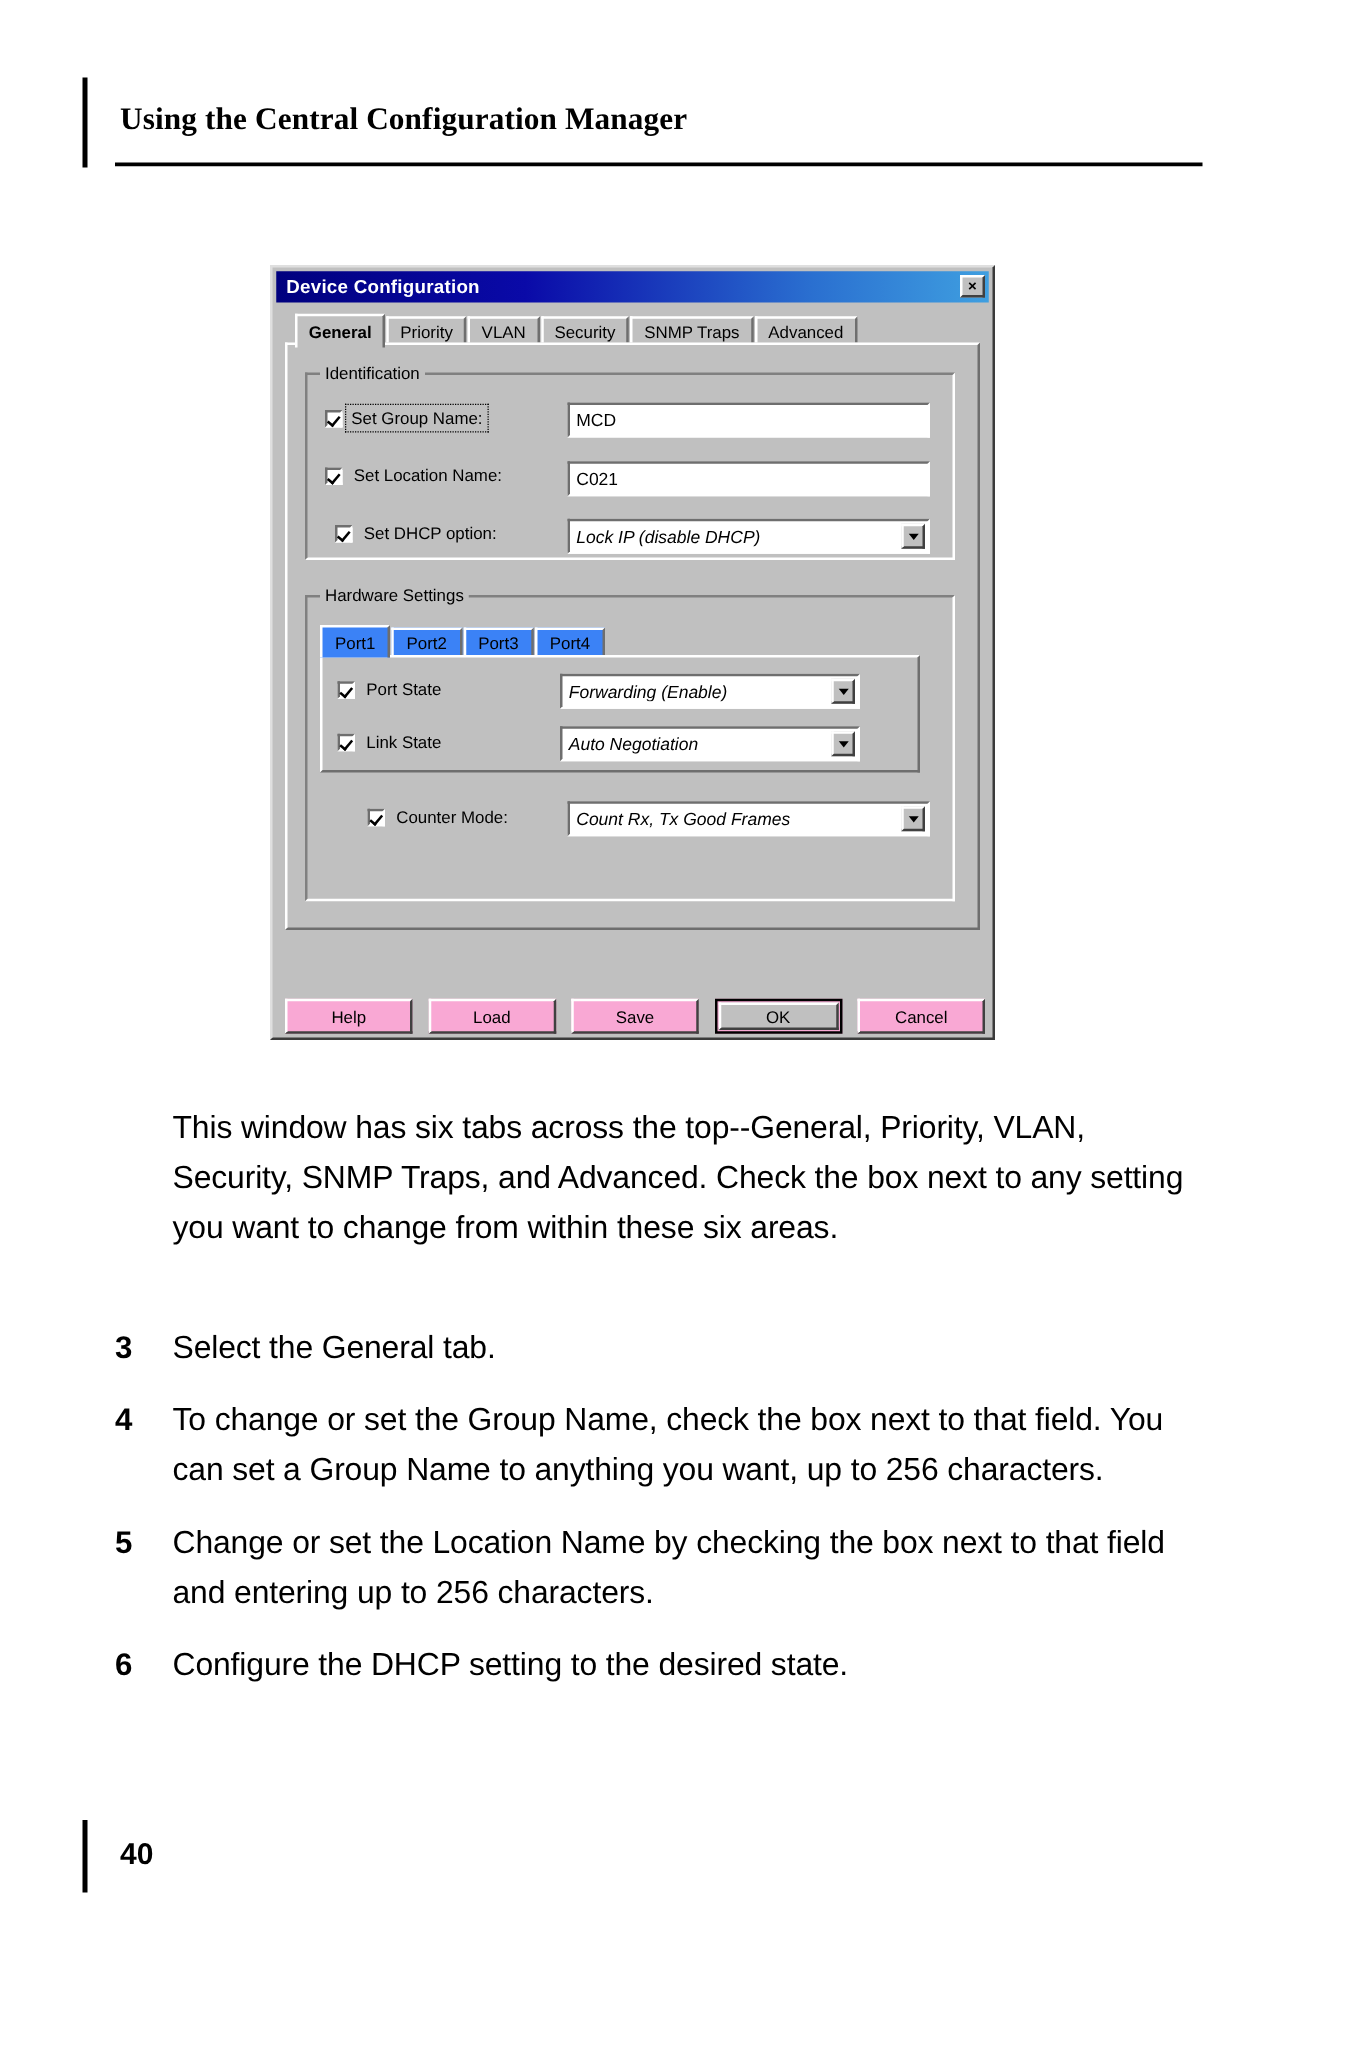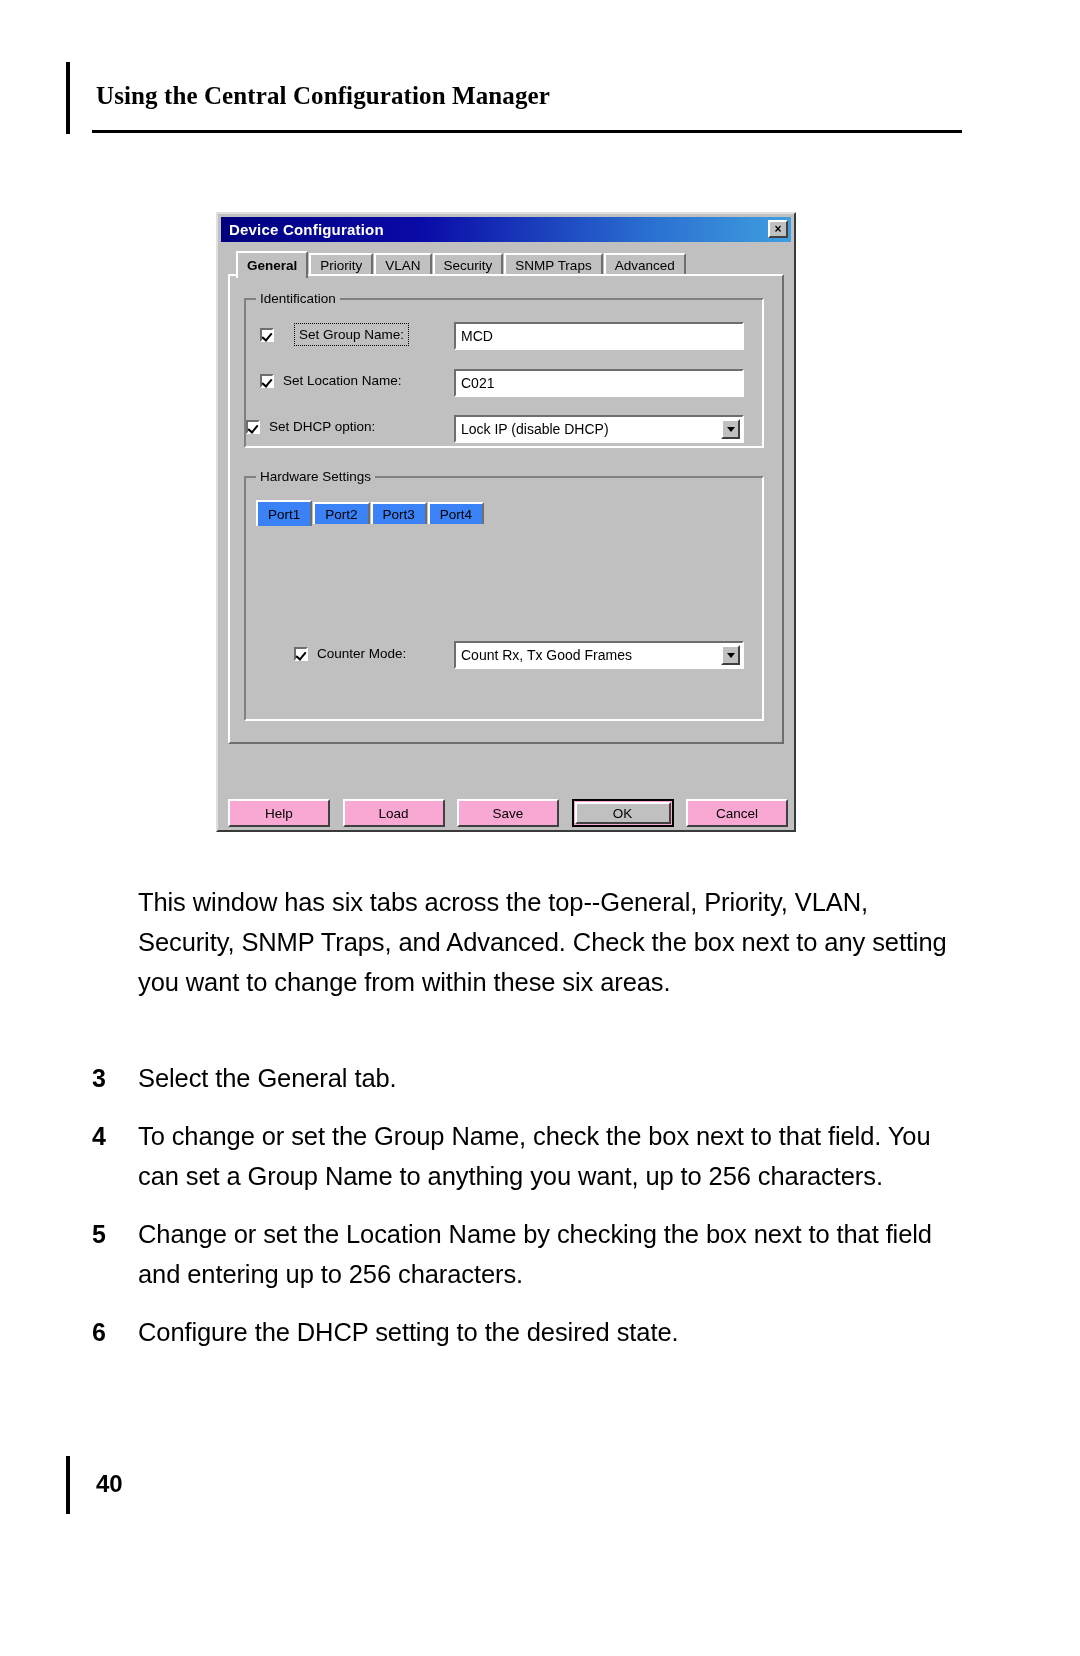--- a/index.html
+++ b/index.html
@@ -212,21 +212,21 @@
   }
   .cb-label {
     margin-left: 9px;
     font-size: 13.5px;
     white-space: nowrap;
   }
   .cb-label.focused {
     outline: 1px dotted #000;
     outline-offset: 2px;
     padding: 1px 2px;
-    margin-left: 23px;
+    margin-left: 5px;
   }
 
   
   .textfield, .combo {
     background: #ffffff;
     border-top: 2px solid #6e6e6e;
     border-left: 2px solid #6e6e6e;
     border-right: 2px solid #ffffff;
     border-bottom: 2px solid #ffffff;
     box-sizing: border-box;
@@ -234,21 +234,21 @@
     align-items: center;
     font-size: 14px;
     position: absolute;
     cursor: text;
   }
   .textfield .val, .combo .val {
     padding-left: 5px;
     white-space: nowrap;
     overflow: hidden;
   }
-  .combo { cursor: default; }
+  .combo { cursor: default; font-style: italic; }
   .combo-arrow {
     position: absolute;
     right: 2px;
     top: 2px;
     bottom: 2px;
     width: 19px;
     background: #c0c0c0;
     border-top: 2px solid #ffffff;
     border-left: 2px solid #ffffff;
     border-right: 2px solid #404040;
@@ -456,21 +456,21 @@
         </div>
 
         <div class="row" style="left:14px; top:73px;text-align:center;">
           <span class="checkbox checked"></span>
           <span class="cb-label">Set Location Name:</span>
         </div>
         <div class="textfield" style="left:208px; top:69px; width:290px; height:28px;">
           <span class="val">C021</span>
         </div>
 
-        <div class="row" style="left:0; top:119px;text-align:right;">
+        <div class="row" style="left:22px; top:119px;text-align:right;">
           <span class="checkbox checked"></span>
           <span class="cb-label">Set DHCP option:</span>
         </div>
         <div class="combo" style="left:208px; top:115px; width:290px; height:28px;">
           <span class="val">Lock IP (disable DHCP)</span>
           <span class="combo-arrow"></span>
         </div>
       </div>
 
       <div class="groupbox" style="left:14px; top:200px; width:520px; height:245px;">
@@ -484,20 +484,39 @@
               <span>Port2</span>
             </div>
           <div class="ptab">
               <span>Port3</span>
             </div>
           <div class="ptab">
               <span>Port4</span>
             </div>
         </div>
 
+        <div class="portpage" style="left:10px; top:46px; width:480px; height:94px;">
+          <div class="row" style="left:12px; top:18px;">
+            <span class="checkbox checked"></span>
+            <span class="cb-label">Port State</span>
+          </div>
+          <div class="combo" style="left:190px; top:13px; width:240px; height:28px;">
+            <span class="val">Forwarding (Enable)</span>
+            <span class="combo-arrow"></span>
+          </div>
+
+          <div class="row" style="left:12px; top:60px;">
+            <span class="checkbox checked"></span>
+            <span class="cb-label">Link State</span>
+          </div>
+          <div class="combo" style="left:190px; top:55px; width:240px; height:28px;">
+            <span class="val">Auto Negotiation</span>
+            <span class="combo-arrow"></span>
+          </div>
+        </div>
 
         <div class="row" style="left:22px; top:168px;padding-left:26px;">
           <span class="checkbox checked"></span>
           <span class="cb-label">Counter Mode:</span>
         </div>
         <div class="combo" style="left:208px; top:163px; width:290px; height:28px;">
           <span class="val">Count Rx, Tx Good Frames</span>
           <span class="combo-arrow"></span>
         </div>
       </div>

